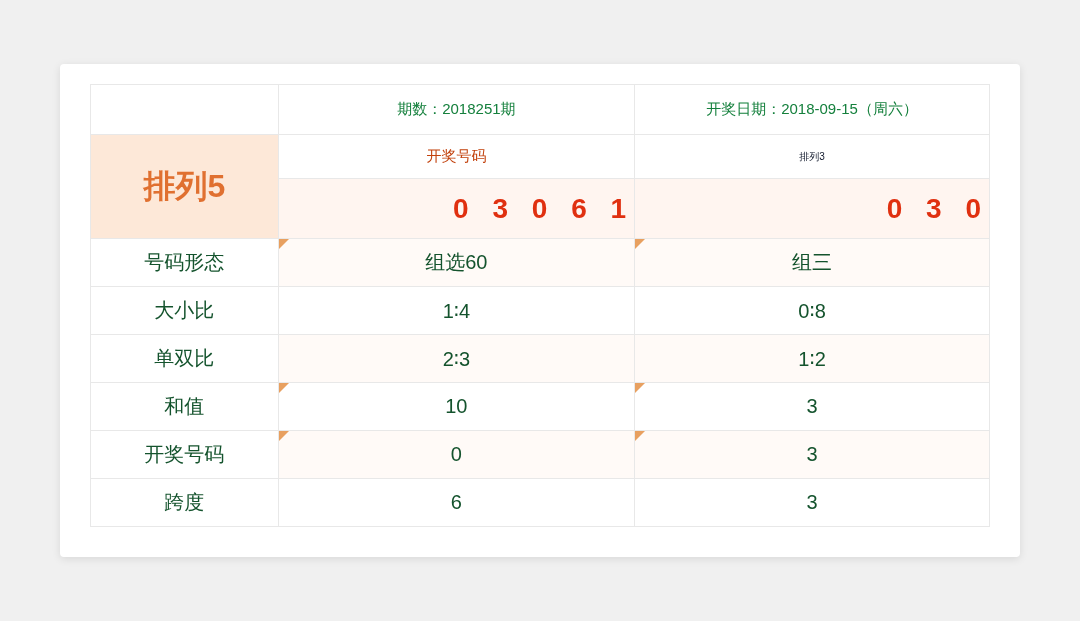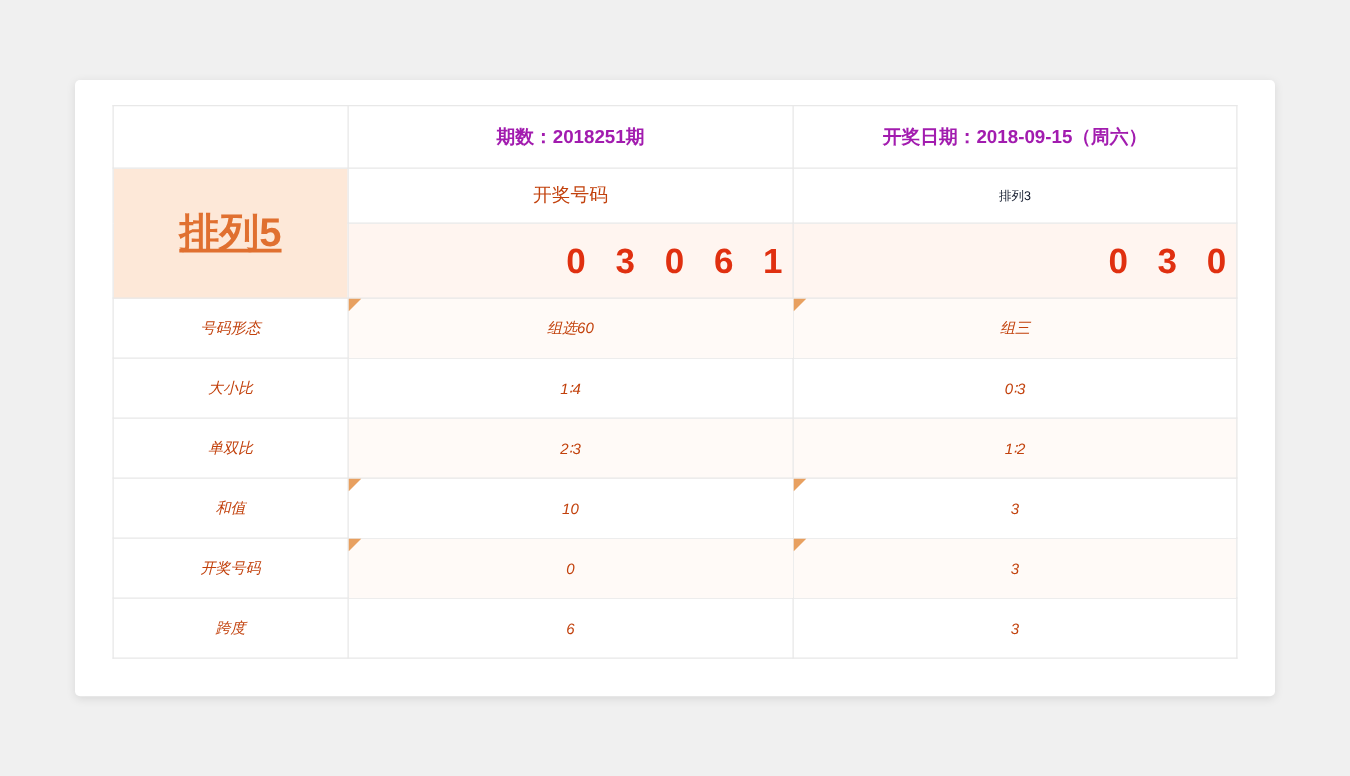--- a/index.html
+++ b/index.html
@@ -32,47 +32,46 @@
     }
     .main-table td, .main-table th {
       border: 1px solid #e8e8e8;
       text-align: center;
       vertical-align: middle;
       padding: 0;
     }
     
     .header-row td {
       background: #fff;
-      color: #a21caf;
+      color: #15803d;
       font-size: 15px;
       height: 50px;
-      font-weight: bold;
+      font-weight: normal;
     }
     .header-row td:first-child {
       background: #fff;
     }
     
     .numbers-row td {
       background: #fff5f0;
       height: 60px;
       text-align: right;
     }
     .lottery-numbers {
       color: #e03010;
       font-size: 28px;
       font-weight: bold;
       letter-spacing: 8px;
     }
     
     .data-row td {
       height: 48px;
-      font-size: 12px;
-      color: #c2410c;
+      font-size: 20px;
+      color: #14532d;
       background: #fff;
-      font-style: italic;
     }
     .data-row:nth-child(even) td {
       background: #fffaf7;
     }
     .row-label {
       background: #fff !important;
       color: #444;
       font-size: 16px;
     }
     .col-left {
@@ -97,21 +96,20 @@
       height: 0;
       border-left: 10px solid #e8a060;
       border-bottom: 10px solid transparent;
     }
     
     .pl5-cell {
       background: #fde8d8;
       color: #e07030;
       font-size: 32px;
       font-weight: bold;
-      text-decoration: underline;
     }
   </style>
 </head>
 <body>
 
 <div class="card">
   <table class="main-table">
     <colgroup>
       <col class="col-left">
       <col class="col-mid">
@@ -141,21 +139,21 @@
     </tr>
 
     <tr class="data-row">
       <td class="row-label">号码形态</td>
       <td class="tri-cell">组选60</td>
       <td class="tri-cell">组三</td>
     </tr>
     <tr class="data-row">
       <td class="row-label">大小比</td>
       <td>1∶4</td>
-      <td>0∶3</td>
+      <td>0∶8</td>
     </tr>
     <tr class="data-row">
       <td class="row-label">单双比</td>
       <td>2∶3</td>
       <td>1∶2</td>
     </tr>
     <tr class="data-row">
       <td class="row-label">和值</td>
       <td class="tri-cell">10</td>
       <td class="tri-cell">3</td>

